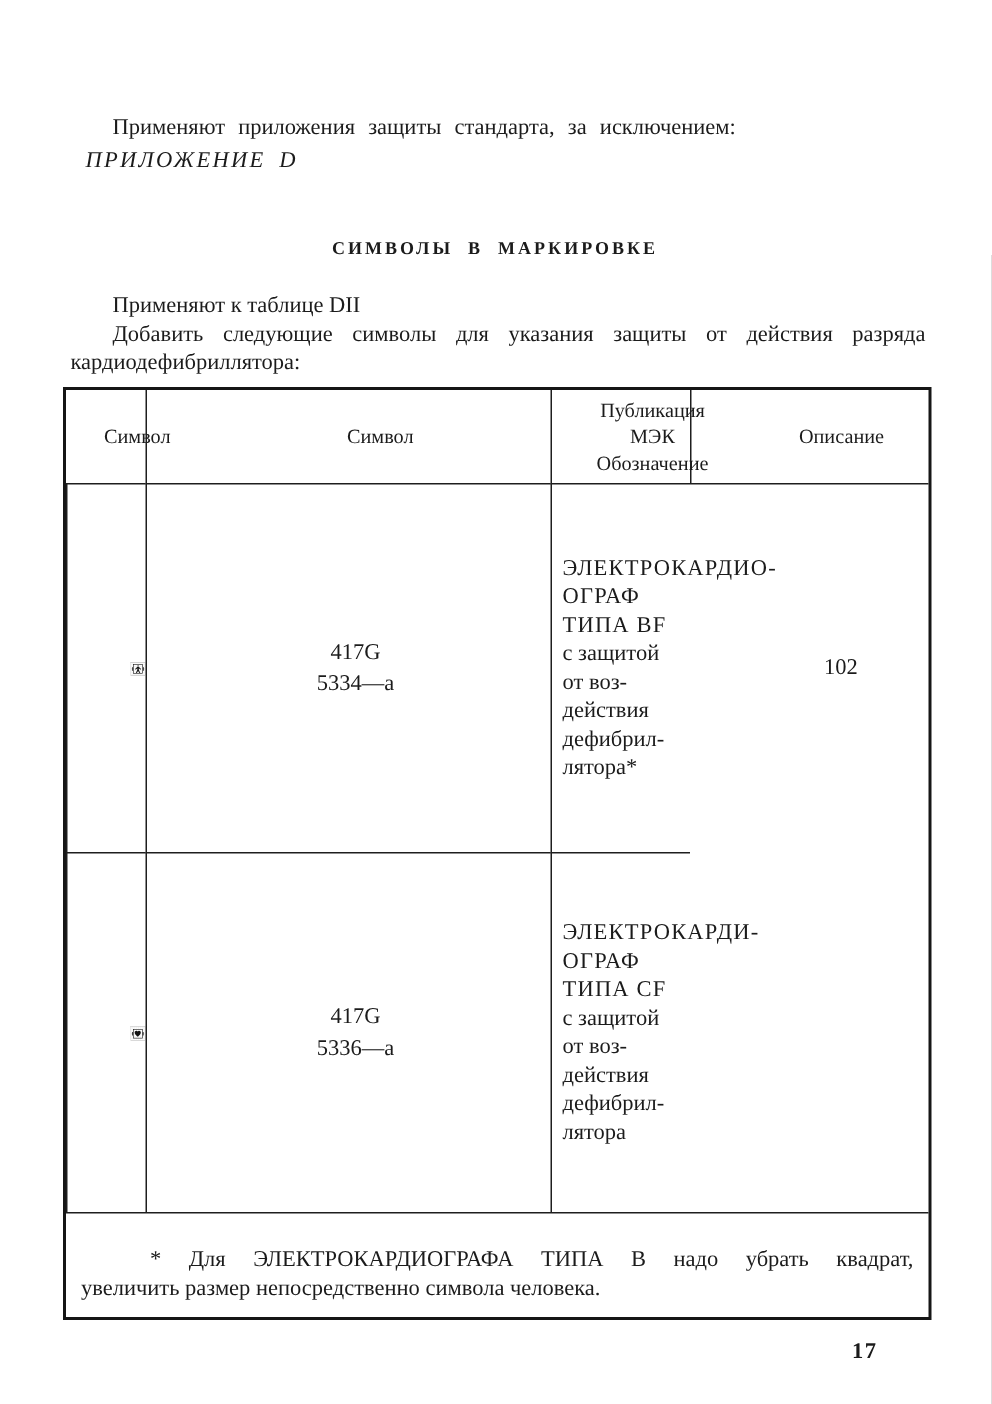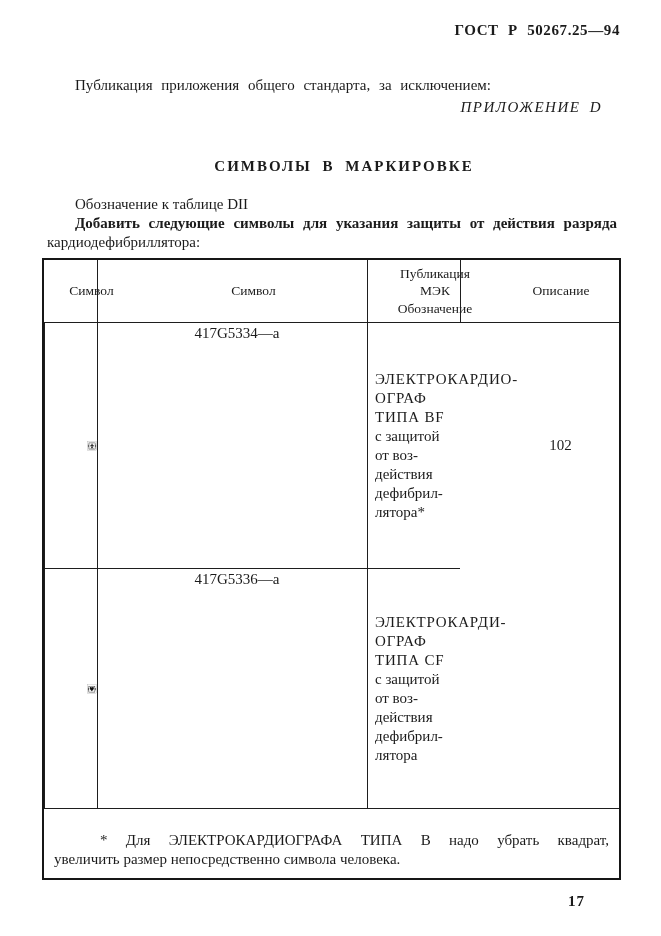--- a/index.html
+++ b/index.html
@@ -18,37 +18,37 @@
   }
   .doc-header{
     position:absolute;top:22px;right:41px;
     font-weight:bold;font-size:15px;letter-spacing:0.6px;word-spacing:5px;
   }
   .intro-par{
     position:absolute;top:62px;left:47px;width:570px;
     font-size:15px;text-indent:28px;word-spacing:5px;
   }
   .appendix-title{
-    position:absolute;top:99px;left:32px;width:570px;
-    text-align:right;font-style:italic;font-size:15px;letter-spacing:1.5px;word-spacing:4px;
+    position:absolute;top:99px;left:57px;width:570px;
+    text-align:left;font-style:italic;font-size:15px;letter-spacing:1.5px;word-spacing:4px;
   }
   .section-title{
-    position:absolute;top:158px;left:59px;width:570px;
-    text-align:center;font-weight:bold;font-size:15px;letter-spacing:2px;word-spacing:5px;
+    position:absolute;top:158px;left:45px;width:570px;
+    text-align:center;font-weight:bold;font-size:12px;letter-spacing:2px;word-spacing:5px;
   }
   .supplement-note{
     position:absolute;top:196px;left:47px;width:570px;
     font-size:15px;text-indent:28px;
   }
   .add-sentence{
     position:absolute;top:214px;left:47px;width:570px;
     font-size:15px;line-height:18.5px;
   }
   .just-line{
-    text-indent:28px;text-align:justify;text-align-last:justify;font-weight:bold;
+    text-indent:28px;text-align:justify;text-align-last:justify;
   }
   
   .tbl{
     position:absolute;left:42px;top:258px;width:575px;
     border:2px solid #161616;
     display:grid;
     grid-template-columns:53px 270px 93px 1fr;
     grid-template-rows:62px 246px 240px auto;
     background:#fff;
     box-sizing:content-box;
@@ -61,22 +61,22 @@
     text-align:center;font-size:13.5px;line-height:1.3;
   }
   .num-cell{
     display:flex;align-items:center;justify-content:center;
     font-size:15px;
   }
   .sym-cell{
     display:flex;align-items:center;justify-content:center;
   }
   .pub-cell{
-    display:flex;flex-direction:row;justify-content:center;
-    padding-left:9px;font-size:15px;line-height:1.35;
+    display:flex;flex-direction:column;justify-content:center;
+    padding-left:9px;font-size:15px;line-height:1.35;text-align:center;
   }
   .desc-cell{
     display:flex;flex-direction:column;justify-content:center;
     padding:0 4px 0 7px;font-size:15px;line-height:19px;
   }
   .caps-line{letter-spacing:0.8px;}
   .footnote{
     grid-column:1 / -1;border-top:1px solid #1e1e1e;
     padding:22px 10px 9px 10px;font-size:15px;line-height:19px;
   }
@@ -85,29 +85,28 @@
     position:absolute;top:872px;left:568px;
     font-size:15px;font-weight:bold;letter-spacing:1px;margin-top:21px;
   }
   svg{display:block;}
 </style>
 </head>
 <body>
 
 <div class="page">
 
-  <div class="doc-header">ГОСТ Р 50267.25—94</div>
-
-  <p class="intro-par">Публикация приложения общего стандарта, за исключением:</p>
+
+  <p class="intro-par">Применяют приложения защиты стандарта, за исключением:</p>
 
   <div class="appendix-title">ПРИЛОЖЕНИЕ D</div>
 
   <div class="section-title">СИМВОЛЫ В МАРКИРОВКЕ</div>
 
-  <div class="supplement-note">Обозначение к таблице DII</div>
+  <div class="supplement-note">Применяют к таблице DII</div>
 
   <div class="add-sentence">
     <div class="just-line">Добавить следующие символы для указания защиты от действия разряда</div>
     <div>кардиодефибриллятора:</div>
   </div>
 
   <div class="tbl">
 
     <div class="cell col-first hdr-cell">
       <span>Символ</span>

